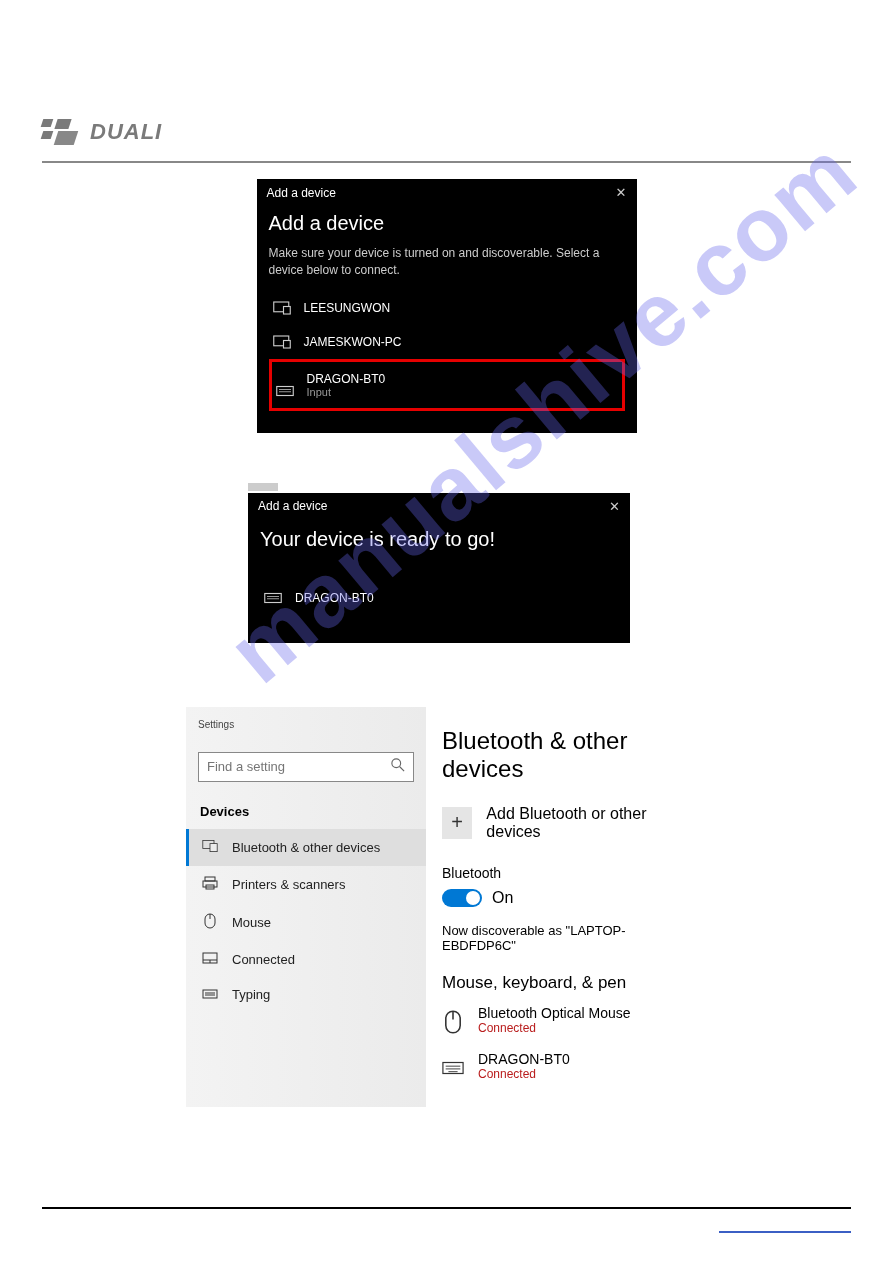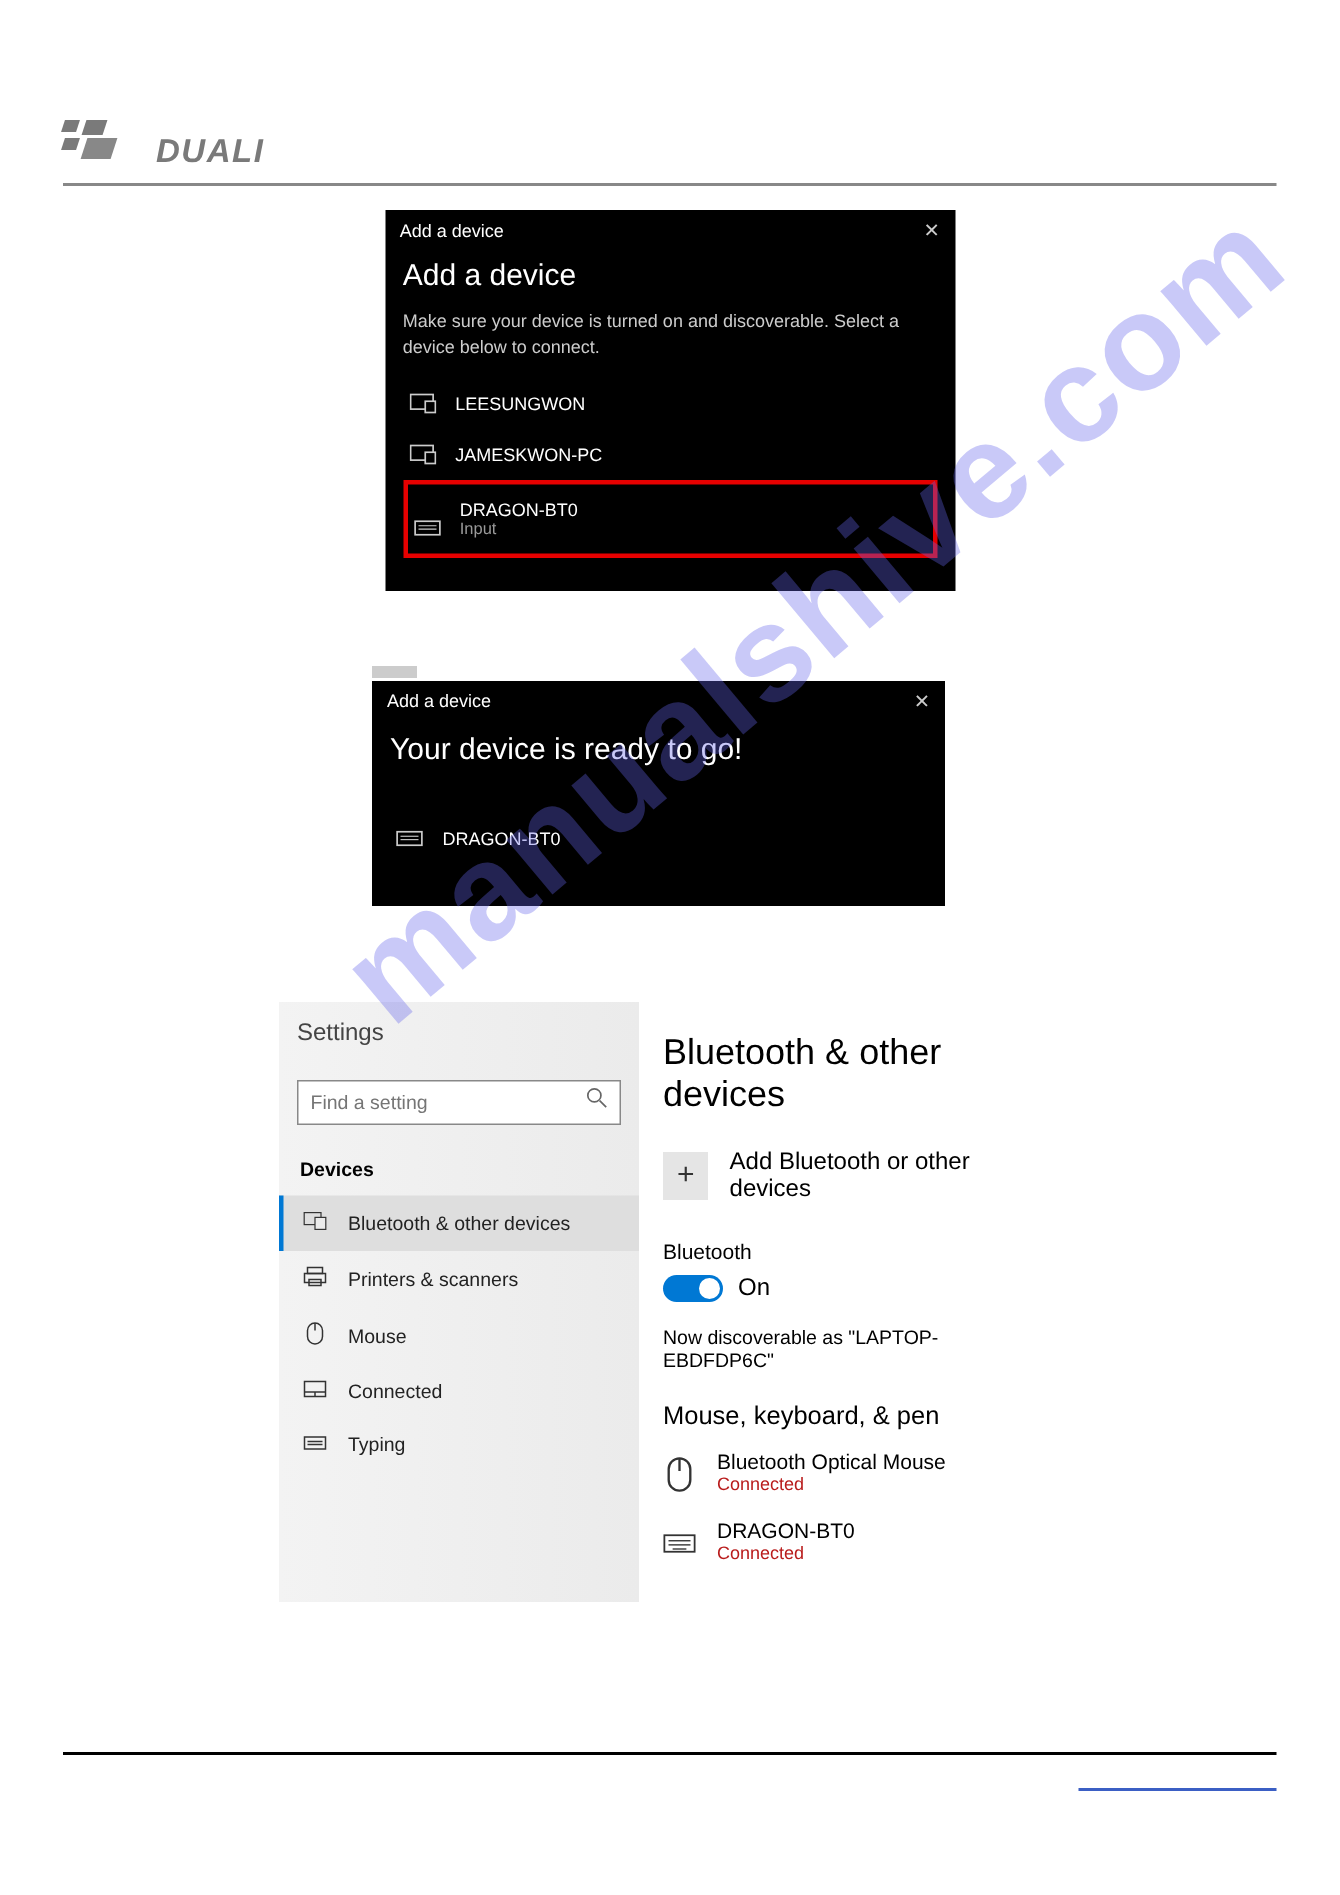--- a/index.html
+++ b/index.html
@@ -1,20 +1,20 @@
 <!DOCTYPE html>
 <html><head>
 <meta charset="utf-8">
 <style>
   * { margin: 0; padding: 0; box-sizing: border-box; }
   body { font-family: "Segoe UI", Arial, sans-serif; background: #fff; width: 893px; }
 
   .page { width: 893px; position: relative; padding: 80px 42px 60px 42px; }
   .header { border-bottom: 2px solid #888; padding-bottom: 8px; margin-bottom: 10px; }
-  .logo { display: flex; align-items: flex-end; gap: 16px; }
+  .logo { display: flex; align-items: flex-start; gap: 2px; margin-top: 39px; }
   .logo-squares { position: relative; width: 46px; height: 34px; }
   .sq { position: absolute; background: #7a7a7a; transform: skewX(-18deg); }
   .sq1 { width: 10px; height: 8px; left: 0px; top: 0px; }
   .sq2 { width: 14px; height: 10px; left: 14px; top: 0px; }
   .sq3 { width: 10px; height: 8px; left: 0px; top: 12px; }
   .sq4 { width: 20px; height: 14px; left: 14px; top: 12px; background: #888; }
   .logo-text { font-size: 22px; font-weight: bold; font-style: italic; color: #7a7a7a; letter-spacing: 1px; }
 
   .watermark { position: absolute; left: 150px; top: 360px; font-size: 90px; font-weight: 600; color: rgba(100,100,235,0.35); transform: rotate(-40deg); pointer-events: none; z-index: 50; letter-spacing: 2px; }
 
@@ -36,21 +36,21 @@
   
   .gray-tab { width: 30px; height: 8px; background: #ccc; margin-top: 50px; align-self: flex-start; margin-left: 206px; }
   .d2 { width: 382px; background: #000; color: #fff; margin-top: 2px; align-self: flex-start; margin-left: 206px; }
   .d2-title { display: flex; justify-content: space-between; align-items: center; padding: 6px 10px; font-size: 12px; }
   .d2-body { padding: 8px 12px 28px 12px; }
   .d2-h { font-size: 20px; font-weight: 300; margin-bottom: 30px; }
 
   
   .settings { width: 524px; background: #fff; margin-top: 64px; display: flex; align-self: flex-start; margin-left: 144px; border: 0; }
   .sidebar { width: 240px; background: linear-gradient(to right, #f3f3f3 0%, #ebebeb 100%); padding-top: 8px; }
-  .settings-label { font-size: 16px; color: #444; padding: 4px 12px 14px 12px; }
+  .settings-label { font-size: 10px; color: #444; padding: 4px 12px 14px 12px; }
   .home-row { display: flex; align-items: center; gap: 12px; padding: 10px 16px; font-size: 14px; cursor: pointer; }
   .search-box { margin: 8px 12px 12px 12px; height: 30px; border: 1px solid #888; background: #fff; display: flex; align-items: center; padding: 0 8px; }
   .search-box input { border: none; outline: none; flex: 1; font-size: 13px; background: transparent; }
   .devices-label { font-size: 13px; font-weight: 600; padding: 10px 14px; }
   .nav-item { display: flex; align-items: center; gap: 14px; padding: 10px 16px; font-size: 13px; color: #222; cursor: pointer; }
   .nav-item.active { background: #dedede; border-left: 3px solid #0078d4; padding-left: 13px; }
   .nav-icon { width: 16px; text-align: center; color: #555; }
 
   .main { flex: 1; padding: 10px 16px; }
   .main-h { font-size: 24px; font-weight: 400; margin: 10px 0 22px 0; }

